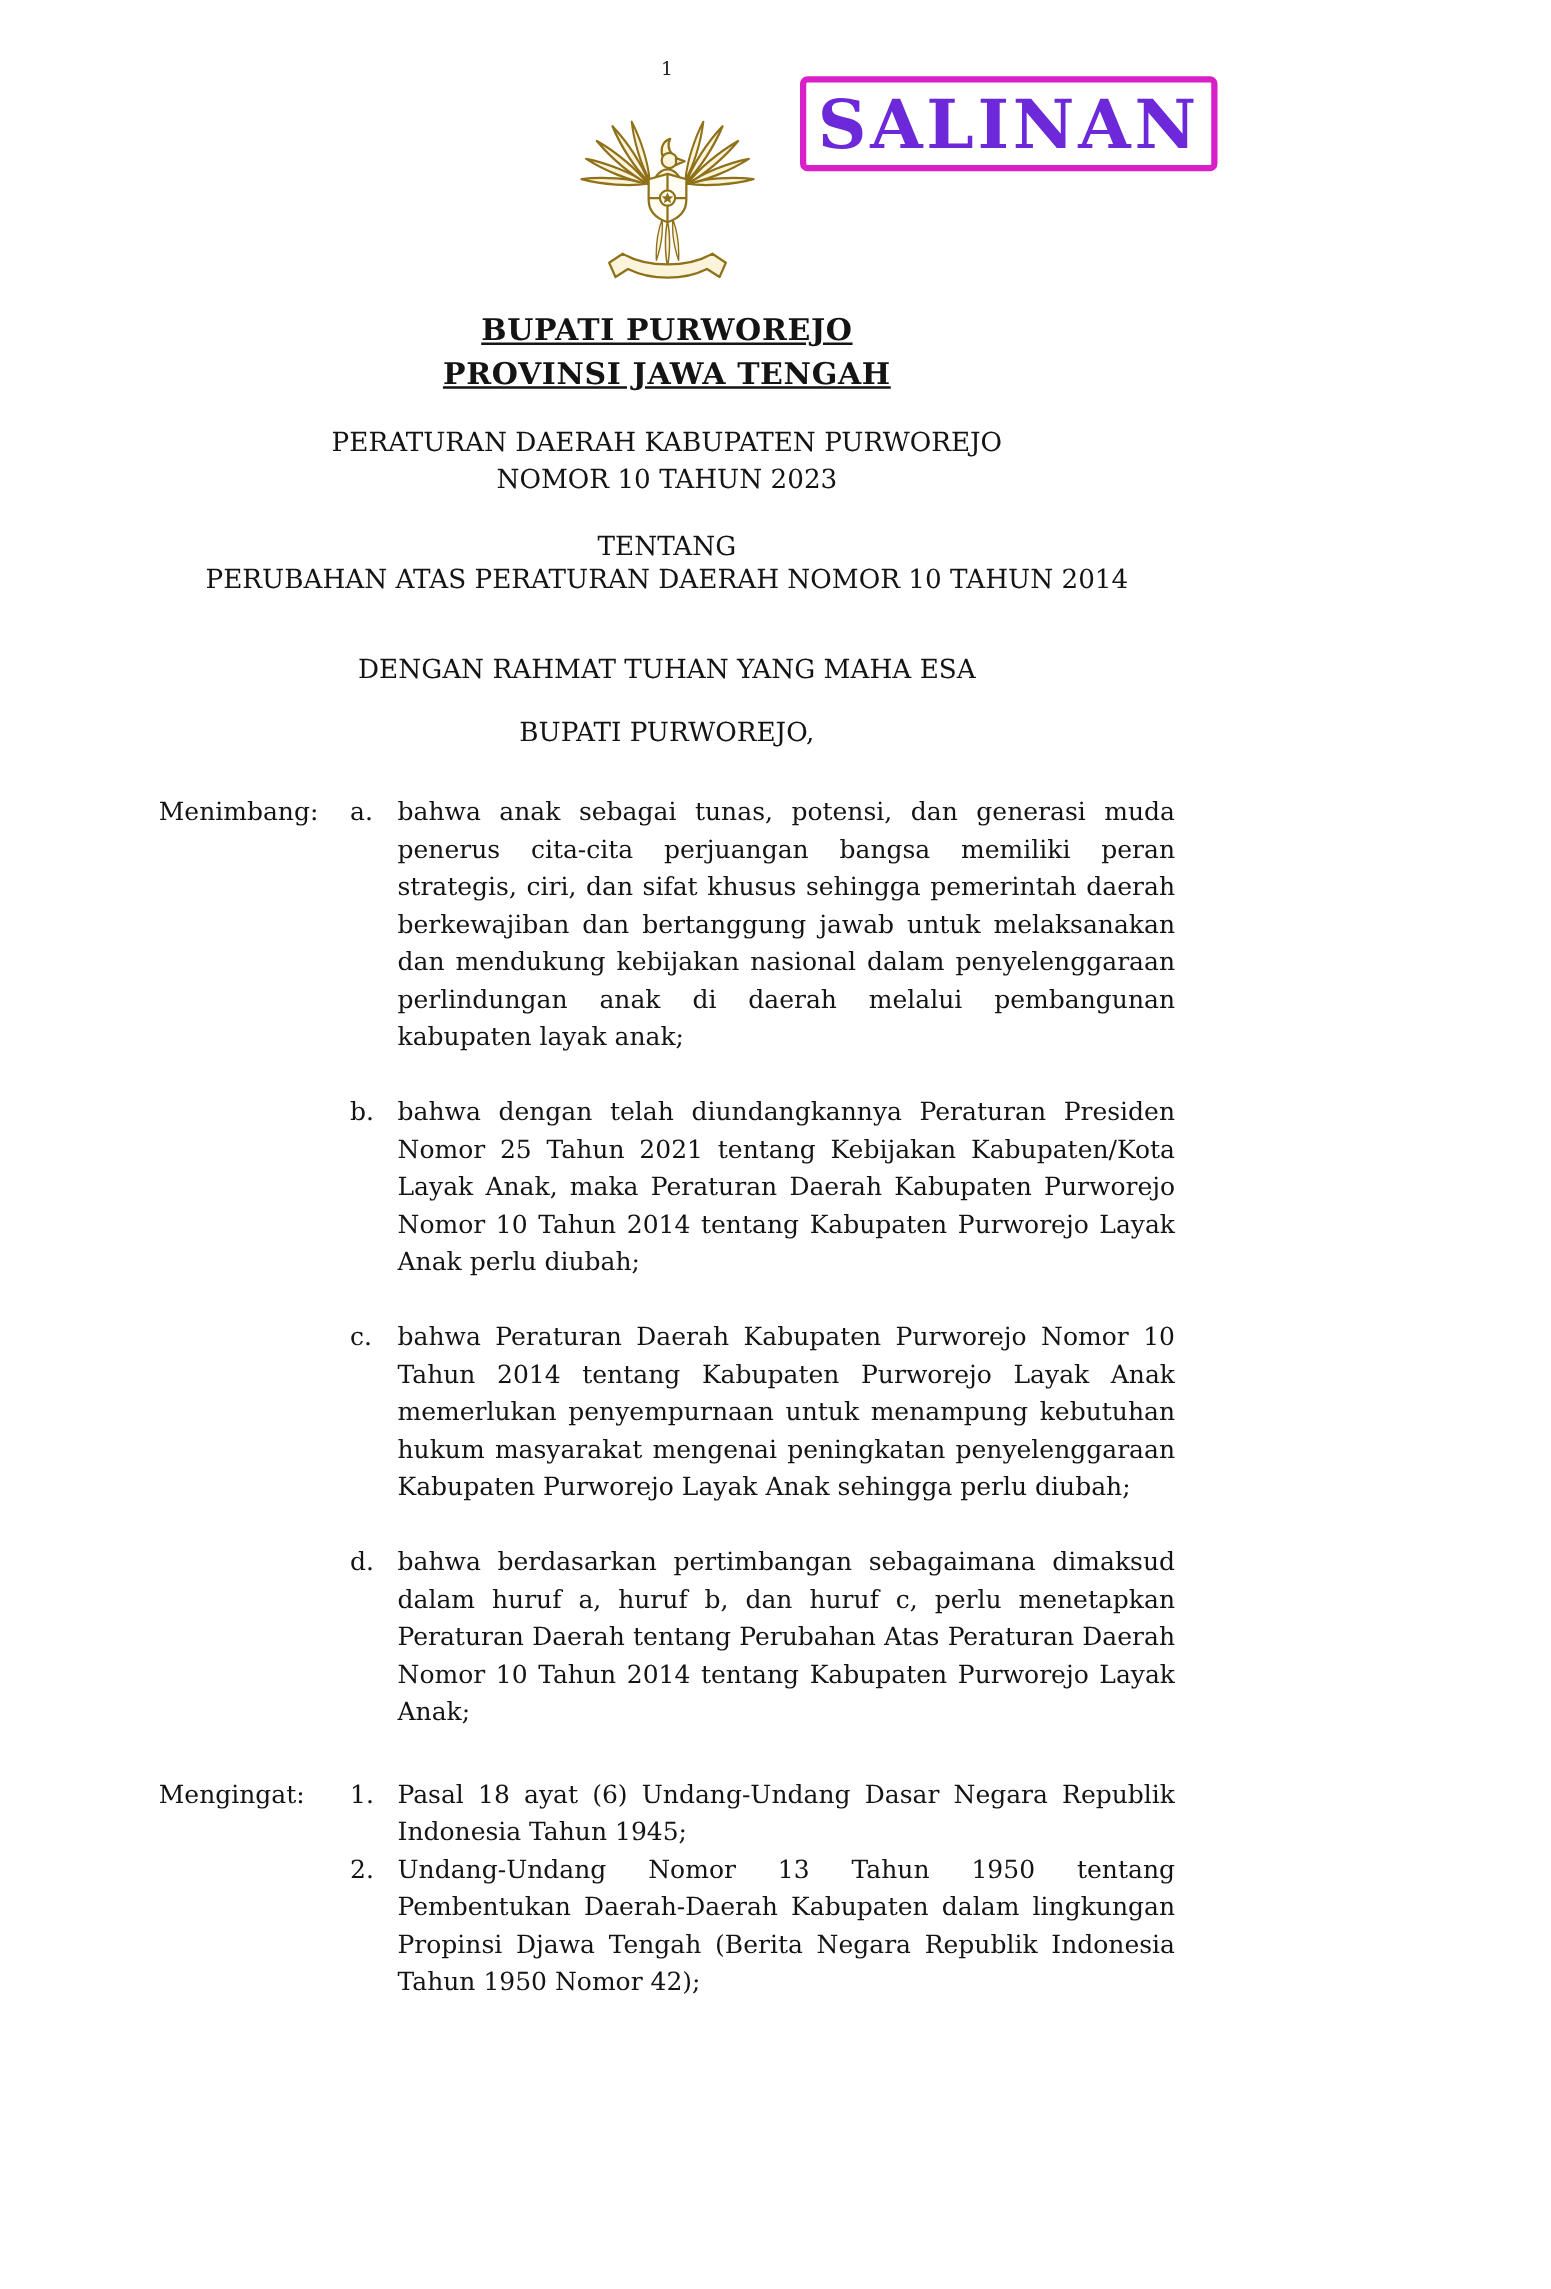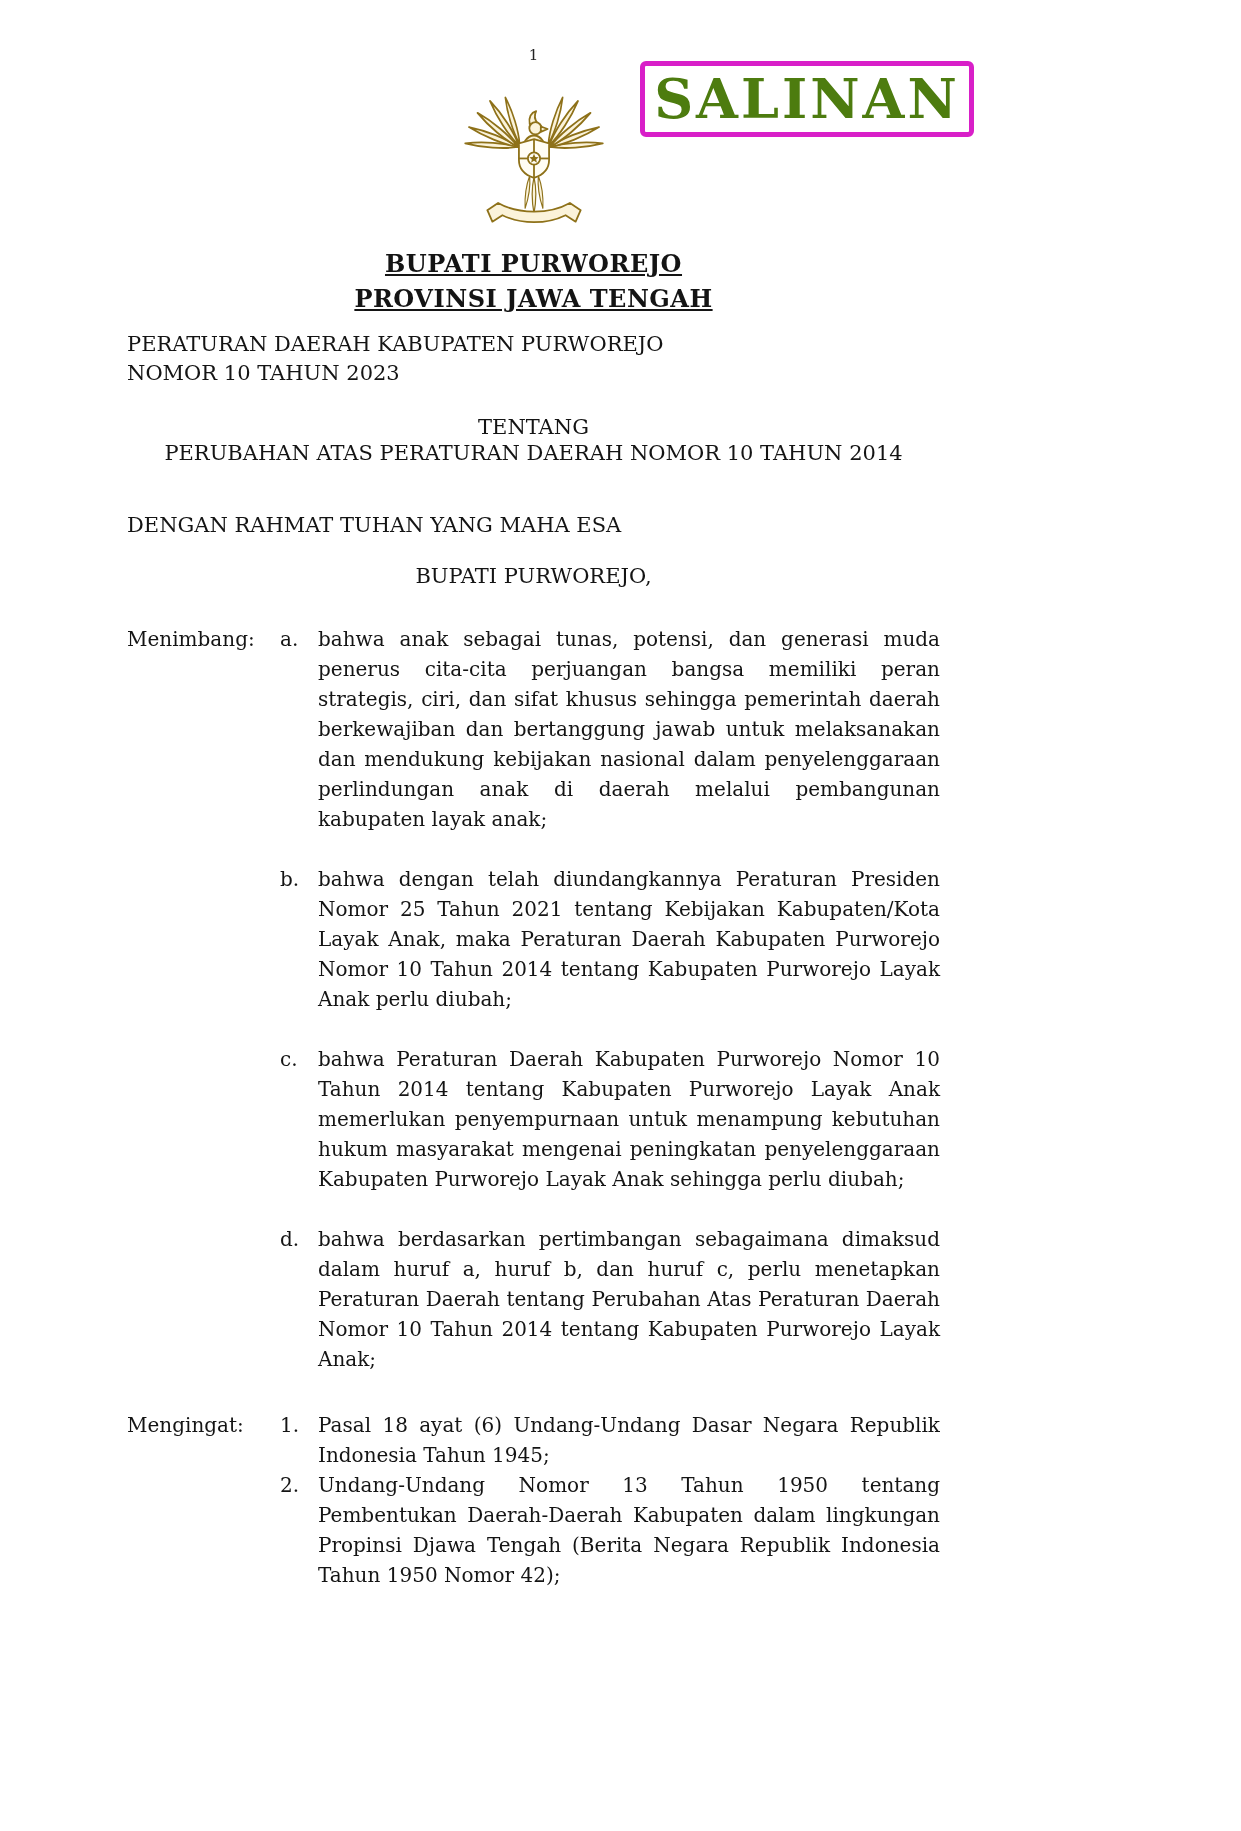--- a/index.html
+++ b/index.html
@@ -12,42 +12,42 @@
   }
   .page { position: relative; width: 1241px; height: 1831px; overflow: hidden; background: #ffffff; }
   .content { margin-left: 127px; width: 813px; }
 
   .page-number { text-align: center; padding-top: 46px; font-size: 15px; color: #222; }
 
   .garuda { display: block; margin: 4px auto 0 auto; }
 
   .gov-title { text-align: center; font-weight: bold; font-size: 24px; line-height: 35px; margin-top: 10px; letter-spacing: 0.5px; text-decoration: underline; }
 
-  .doc-title   { font-size: 21px; line-height: 29px; margin-top: 14px; }
+  .doc-title   { text-align: center; font-size: 21px; line-height: 29px; margin-top: 24px; }
   .tentang     { text-align: center; font-size: 21px; margin-top: 27px; }
   .subject     { text-align: center; font-size: 21px; line-height: 29px; }
-  .invocation  { text-align: left; font-size: 21px; margin-top: 45px; }
+  .invocation  { text-align: center; font-size: 21px; margin-top: 45px; }
   .issuer      { text-align: center; font-size: 21px; margin-top: 27px; }
 
   .section { display: flex; margin-top: 36px; font-size: 20px; line-height: 30px; }
   .side-label { flex: 0 0 153px; }
   .items { flex: 1; min-width: 0; }
   .item { display: flex; margin-bottom: 30px; }
   .item:last-child { margin-bottom: 0; }
   .section-tight .item { margin-bottom: 0; }
   .marker { flex: 0 0 38px; }
   .itext { flex: 1; text-align: justify; }
 
   .stamp {
     position: absolute; left: 640px; top: 61px;
     width: 334px; height: 76px;
     border: 5px solid #d81fc8; border-radius: 6px;
     background: #ffffff;
     display: flex; align-items: center; justify-content: center;
-    color: #4d7c0f; font-weight: bold; font-size: 54px; letter-spacing: 3px;
+    color: #6d28d9; font-weight: bold; font-size: 54px; letter-spacing: 3px;
     font-family: "DejaVu Serif", serif;
   }
 </style>
 </head>
 <body>
 
 <div class="page">
 
   <div class="stamp">
     <span>SALINAN</span>

